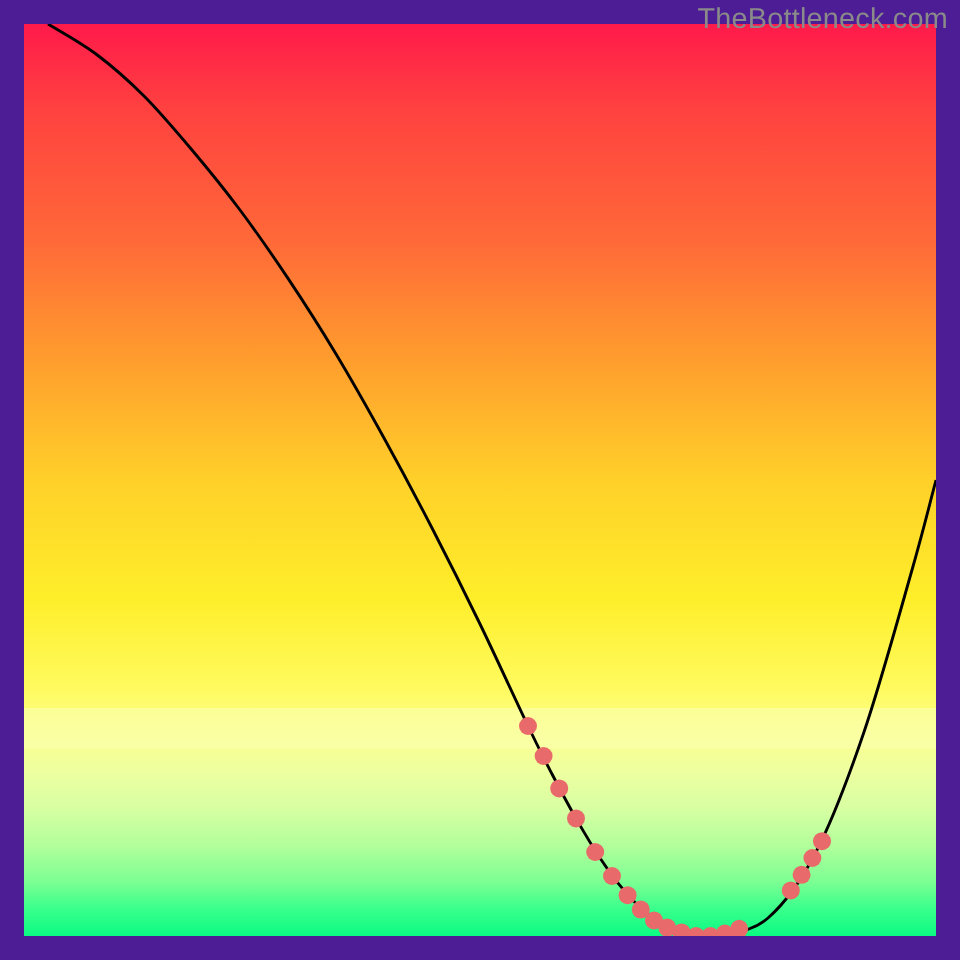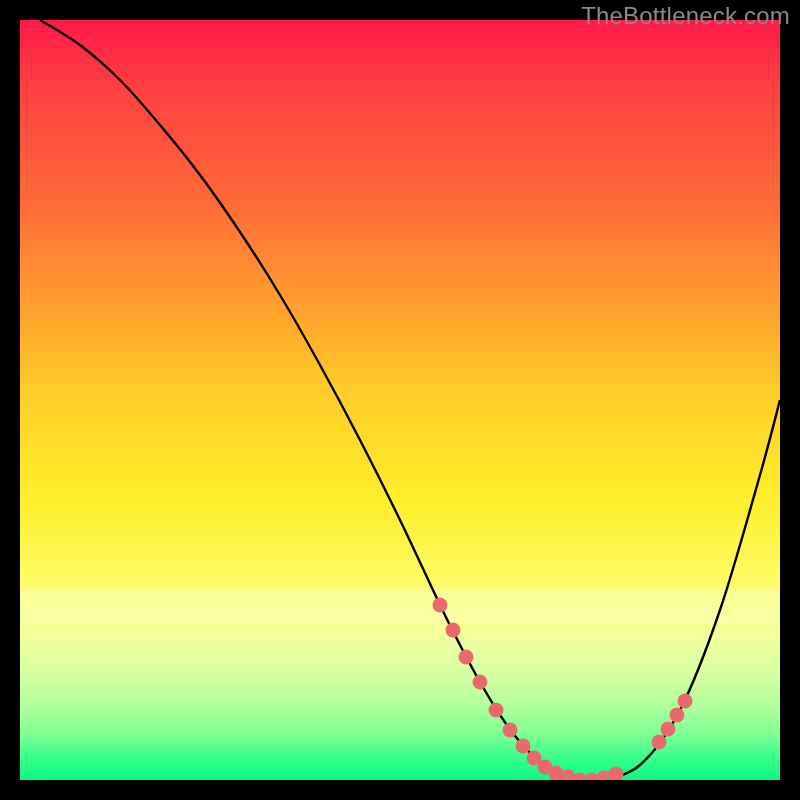--- a/index.html
+++ b/index.html
@@ -4,21 +4,21 @@
 <style>
   body {
     margin: 0;
     padding: 0;
     background: #fff;
   }
   .canvas {
     position: relative;
     width: 800px;
     height: 800px;
-    background: #000000;
+    background: #4c1d95;
   }
   .plot-area {
     position: absolute;
     left: 20px;
     top: 20px;
     width: 760px;
     height: 760px;
     overflow: hidden;
   }
   .gradient {

